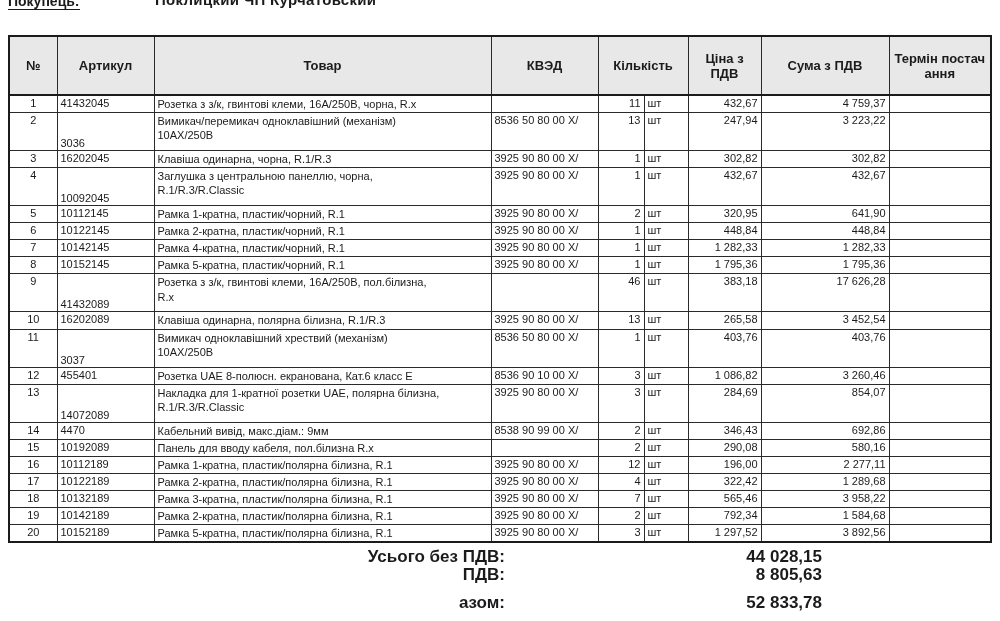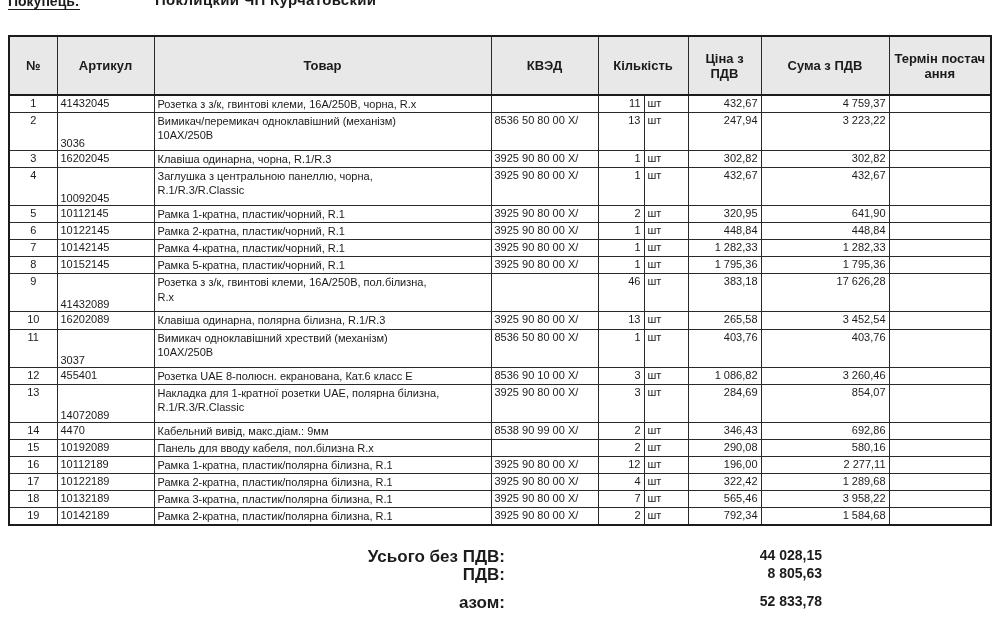--- a/index.html
+++ b/index.html
@@ -74,21 +74,21 @@
 
   
   .totals { position: absolute; left: 0; top: 0; width: 1000px; }
   .total-line { position: absolute; height: 16px; }
   .total-label {
     position: absolute; left: 295px; width: 210px;
     text-align: right; font-weight: bold; font-size: 17px;
   }
   .total-value {
     position: absolute; left: 622px; width: 200px;
-    text-align: right; font-weight: bold; font-size: 14px;
+    text-align: right; font-weight: bold; font-size: 17px;
   }
   .tl-0 { top: 547px; }
   .tl-1 { top: 565px; }
   .tl-2 { top: 593px; }
 </style>
 </head>
 <body>
 
 <div class="page">
 
@@ -329,20 +329,31 @@
           <td class="num">19</td>
           <td class="art">10142189</td>
           <td class="tovar">Рамка 2-кратна, пластик/полярна білизна, R.1</td>
           <td class="kved">3925 90 80 00 Х/</td>
           <td class="qty">2</td>
           <td class="unit">шт</td>
           <td class="price">792,34</td>
           <td class="sum">1 584,68</td>
           <td class="term"></td>
         </tr>
+        <tr class="row">
+          <td class="num">20</td>
+          <td class="art">10152189</td>
+          <td class="tovar">Рамка 5-кратна, пластик/полярна білизна, R.1</td>
+          <td class="kved">3925 90 80 00 Х/</td>
+          <td class="qty">3</td>
+          <td class="unit">шт</td>
+          <td class="price">1 297,52</td>
+          <td class="sum">3 892,56</td>
+          <td class="term"></td>
+        </tr>
       </tbody>
   </table>
 
   <div class="totals">
     <div class="total-line tl-0">
       <span class="total-label">Усього без ПДВ:</span>
       <span class="total-value">44 028,15</span>
     </div>
     <div class="total-line tl-1">
       <span class="total-label">ПДВ:</span>

